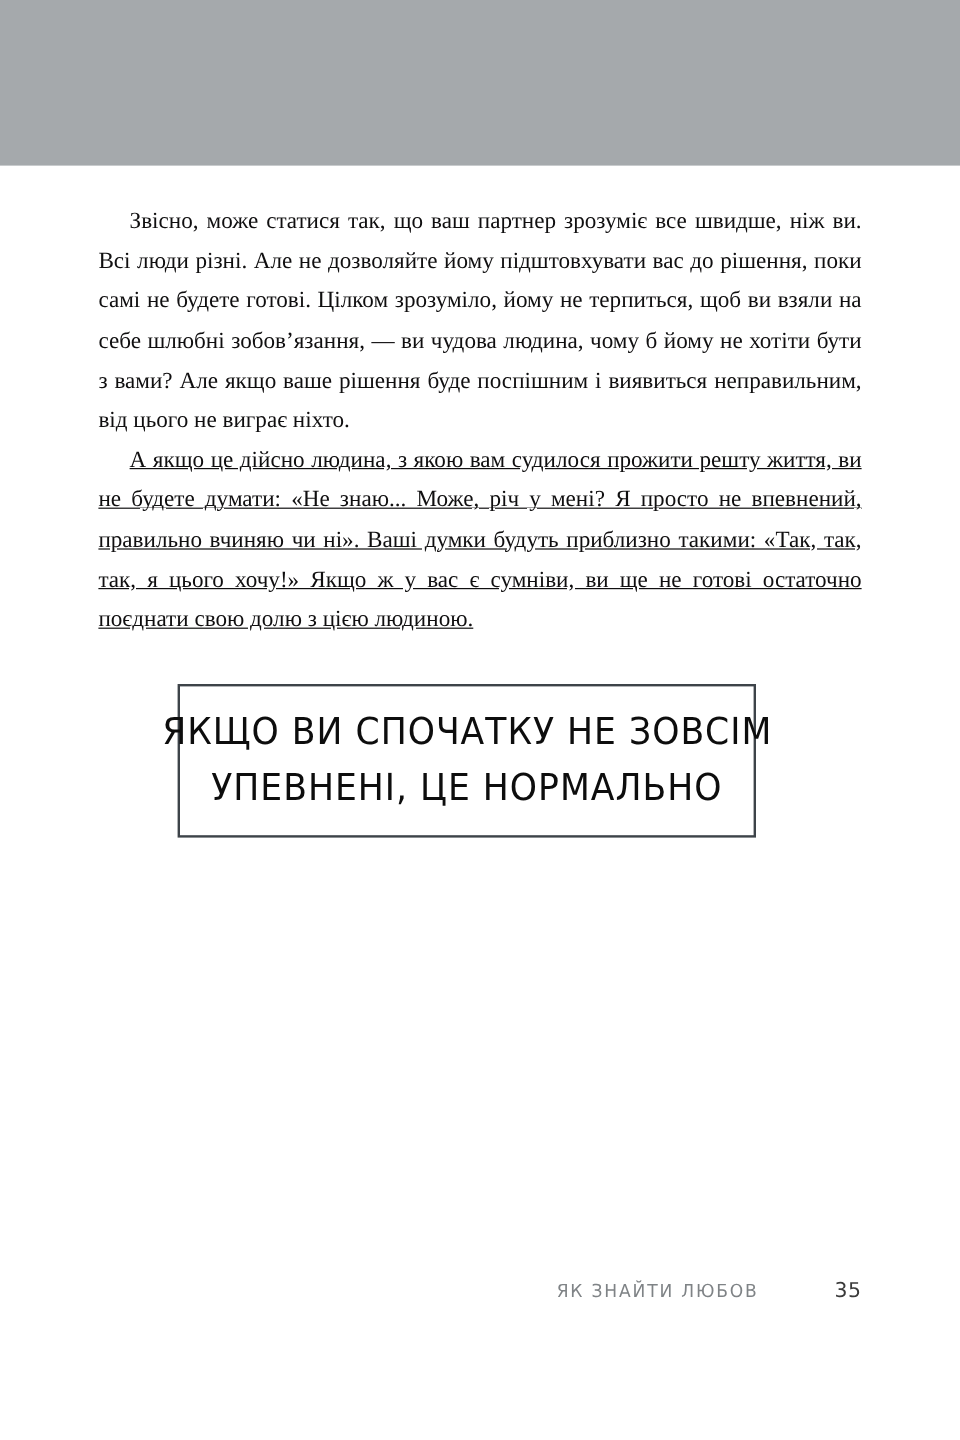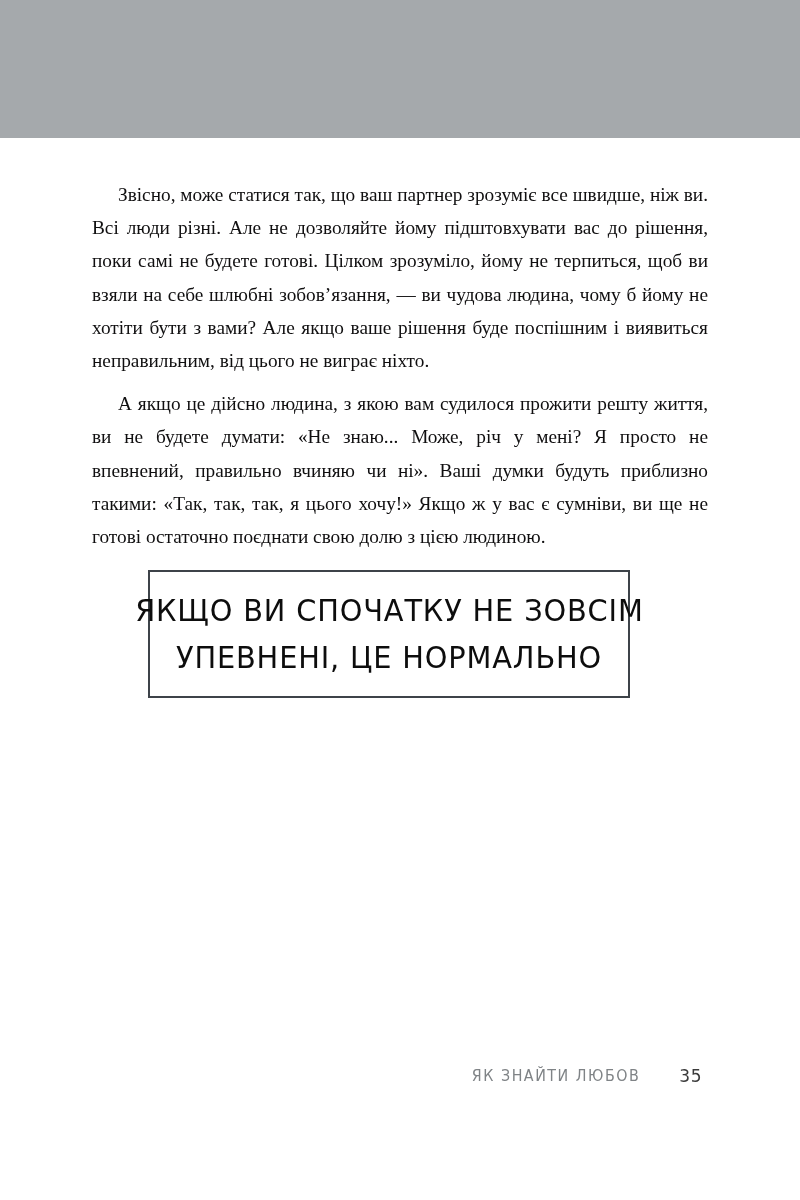--- a/index.html
+++ b/index.html
@@ -35,33 +35,34 @@
 
   
   .text-column {
     position: absolute;
     left: 82px;
     top: 168px;
     width: 636px;
   }
 
   .body-paragraph {
-    margin: 10px;
+    margin: 0;
     font-size: 19.3px;
     line-height: 33.2px;
     color: #100f10;
     text-align: justify;
     text-justify: inter-word;
     text-indent: 26px;
     hyphens: manual;
     -webkit-hyphens: manual;
   }
 
   .body-paragraph + .body-paragraph {
     margin-top: 0;
+    text-decoration: underline;
   }
 
   
   .pullquote {
     position: absolute;
     left: 148px;
     top: 570px;
     width: 482px;
     height: 128px;
     box-sizing: border-box;
@@ -83,28 +84,29 @@
     color: #0d0d0d;
     text-align: center;
     white-space: nowrap;
     transform: scaleX(0.93);
     transform-origin: center center;
   }
 
   
   .footer {
     position: absolute;
-    left: 66px;
+    left: 82px;
     top: 1063px;
     width: 636px;
     height: 26px;
     display: flex;
     align-items: center;
     justify-content: flex-end;
     font-family: "DejaVu Sans", "Liberation Sans", sans-serif;
+    gap: 24px;
   }
 
   .footer-title {
     font-size: 15px;
     letter-spacing: 1.6px;
     color: #7f8386;
     text-transform: uppercase;
     transform: scaleX(0.95);
     transform-origin: right center;
   }

